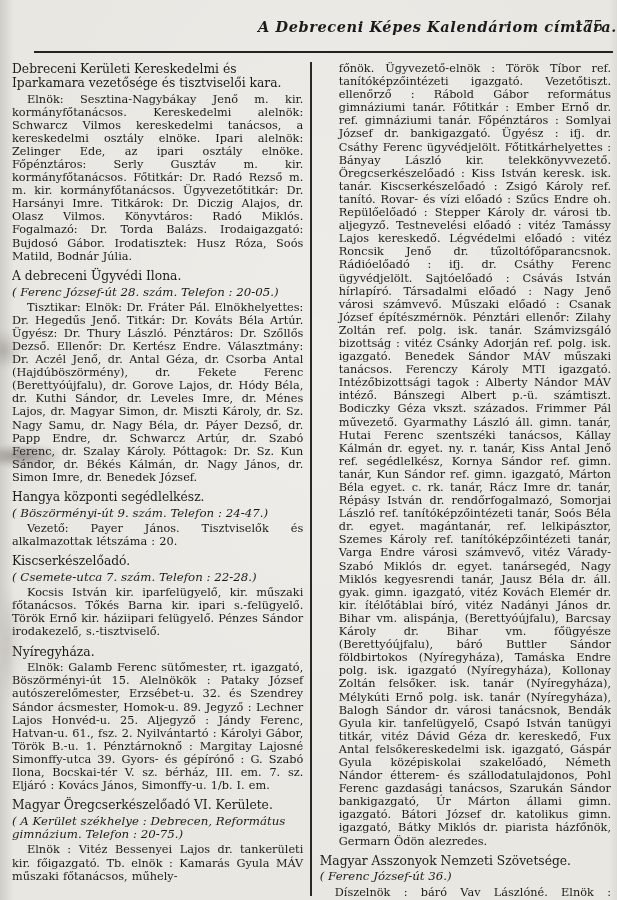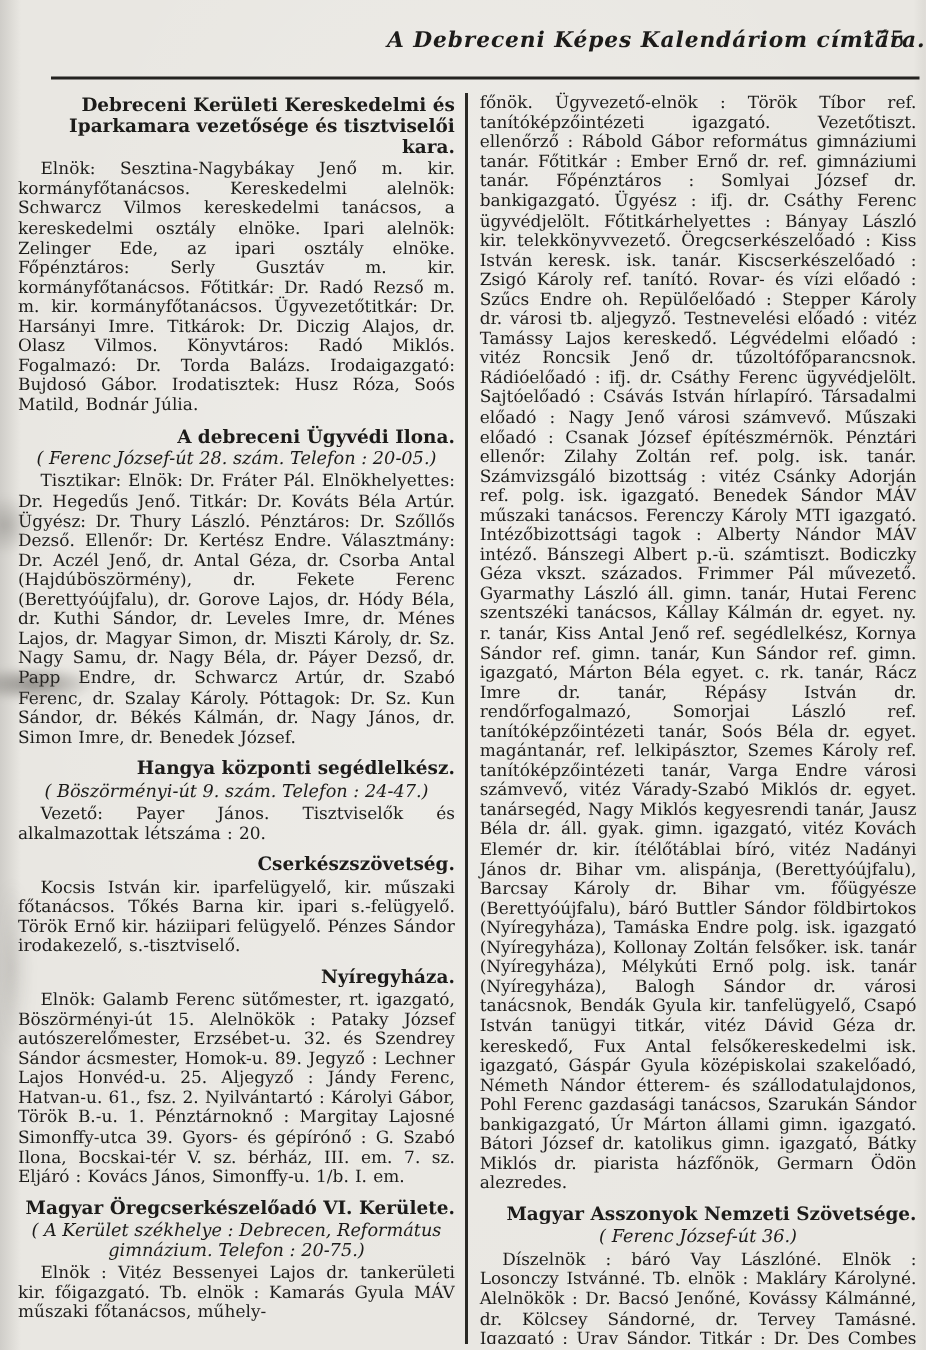--- a/index.html
+++ b/index.html
@@ -61,41 +61,41 @@
   .column.right { padding-left: 8px; }
   .col-divider {
     flex: 0 0 1.5px;
     background: #2a2925;
     margin-top: 1px;
   }
   
   .sec-heading {
     margin: 7px 0 2px 0;
     font-size: 12.3px;
-    font-weight: bold;
-    text-align: right;
+    font-weight: normal;
+    text-align: left;
     line-height: 1.12;
   }
   .section:first-child .sec-heading { margin-top: 2px; }
   .sec-sub {
     margin: 0 0 2px 0;
     font-size: 11.8px;
     font-style: italic;
-    text-align: center;
+    text-align: left;
     line-height: 1.12;
   }
   .para {
     margin: 1px 0 0 0;
     font-size: 11.3px;
     line-height: 1.16;
     text-align: justify;
     text-indent: 15px;
     word-spacing: 0.5px;
   }
-  .para.no-indent { text-indent: 0; }
+  .para.no-indent { text-indent: 0; margin-left: 19px; }
   
   .smudge {
     position: absolute;
     pointer-events: none;
   }
   .smudge-1 {
     left: -6px; top: 444px; width: 70px; height: 24px;
     background: radial-gradient(ellipse at 40% 50%, rgba(55,52,48,0.50), rgba(0,0,0,0) 70%);
     filter: blur(2px);
   }
@@ -136,21 +136,22 @@
         <p class="para">Tisztikar: Elnök: Dr. Fráter Pál. Elnökhelyettes: Dr. Hegedűs Jenő. Titkár: Dr. Kováts Béla Artúr. Ügyész: Dr. Thury László. Pénztáros: Dr. Szőllős Dezső. Ellenőr: Dr. Kertész Endre. Választmány: Dr. Aczél Jenő, dr. Antal Géza, dr. Csorba Antal (Hajdúböszörmény), dr. Fekete Ferenc (Berettyóújfalu), dr. Gorove Lajos, dr. Hódy Béla, dr. Kuthi Sándor, dr. Leveles Imre, dr. Ménes Lajos, dr. Magyar Simon, dr. Miszti Károly, dr. Sz. Nagy Samu, dr. Nagy Béla, dr. Páyer Dezső, dr. Papp Endre, dr. Schwarcz Artúr, dr. Szabó Ferenc, dr. Szalay Károly. Póttagok: Dr. Sz. Kun Sándor, dr. Békés Kálmán, dr. Nagy János, dr. Simon Imre, dr. Benedek József.</p>
       </div>
 
       <div class="section">
         <h3 class="sec-heading">Hangya központi segédlelkész.</h3>
         <p class="sec-sub">( Böszörményi-út 9. szám. Telefon : 24-47.)</p>
         <p class="para">Vezető: Payer János. Tisztviselők és alkalmazottak létszáma : 20.</p>
       </div>
 
       <div class="section">
-        <h3 class="sec-heading">Cserkészszövetség.</h3>
+        <h3 class="sec-heading">Kiscserkészelőadó.</h3>
+        <p class="sec-sub">( Csemete-utca 7. szám. Telefon : 22-28.)</p>
         <p class="para">Kocsis István kir. iparfelügyelő, kir. műszaki főtanácsos. Tőkés Barna kir. ipari s.-felügyelő. Török Ernő kir. háziipari felügyelő. Pénzes Sándor irodakezelő, s.-tisztviselő.</p>
       </div>
 
       <div class="section">
         <h3 class="sec-heading">Nyíregyháza.</h3>
         <p class="para">Elnök: Galamb Ferenc sütőmester, rt. igazgató, Böszörményi-út 15. Alelnökök : Pataky József autószerelőmester, Erzsébet-u. 32. és Szendrey Sándor ácsmester, Homok-u. 89. Jegyző : Lechner Lajos Honvéd-u. 25. Aljegyző : Jándy Ferenc, Hatvan-u. 61., fsz. 2. Nyilvántartó : Károlyi Gábor, Török B.-u. 1. Pénztárnoknő : Margitay Lajosné Simonffy-utca 39. Gyors- és gépírónő : G. Szabó Ilona, Bocskai-tér V. sz. bérház, III. em. 7. sz. Eljáró : Kovács János, Simonffy-u. 1/b. I. em.</p>
       </div>
 
       <div class="section">
         <h3 class="sec-heading">Magyar Öregcserkészelőadó VI. Kerülete.</h3>

